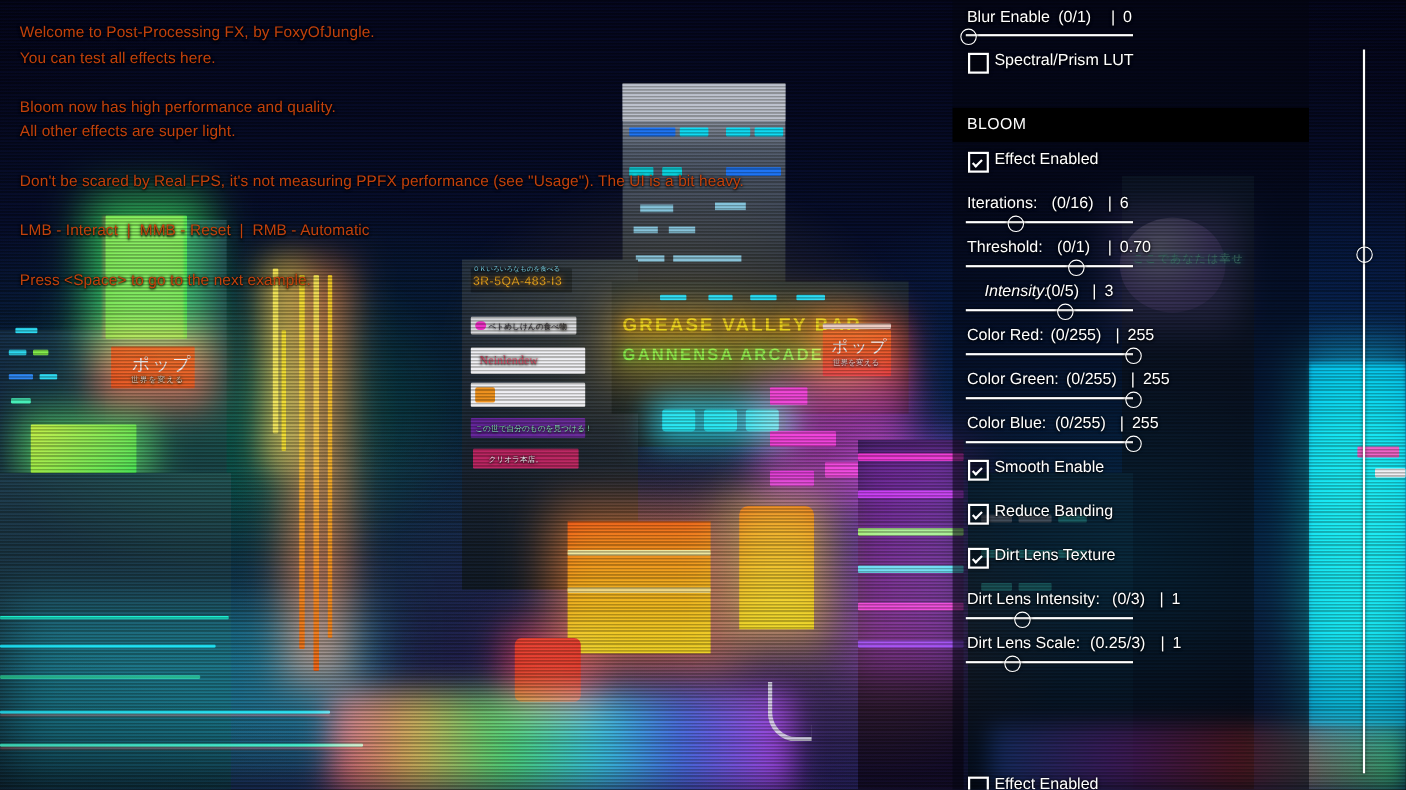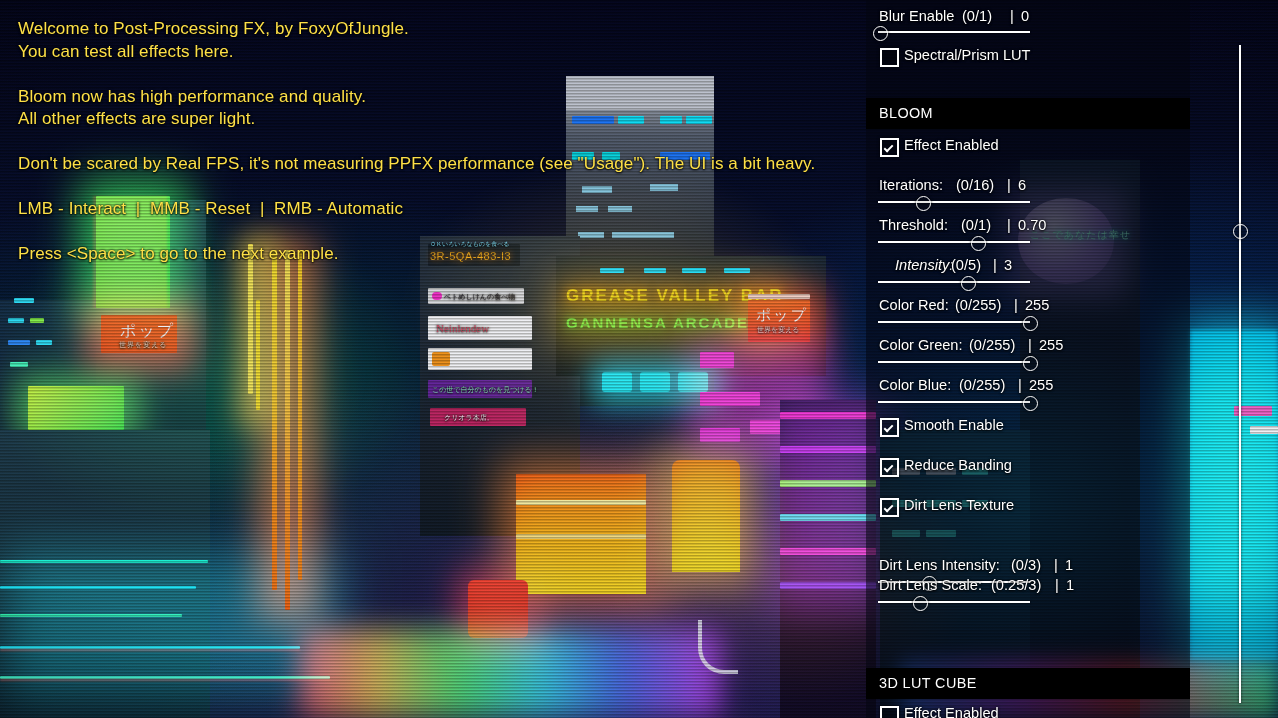--- a/index.html
+++ b/index.html
@@ -27,22 +27,22 @@
     filter:blur(6px);}
 
   .b{position:absolute;}
   .nn{position:absolute;border-radius:1px;}
   .glow{position:absolute;border-radius:3px;filter:blur(7px);opacity:.85;mix-blend-mode:screen;}
   .ca{position:absolute;mix-blend-mode:screen;filter:blur(1.2px);}
 
   .win{position:absolute;background:rgba(150,230,255,.85);}
 
   
-  .otext{position:absolute;left:18px;top:18px;width:780px;color:#fde047;
-    font-size:17px;line-height:22.5px;letter-spacing:.1px;
+  .otext{position:absolute;left:18px;top:18px;width:780px;color:#c2410c;
+    font-size:14px;line-height:22.5px;letter-spacing:.1px;
     text-shadow:0 0 3px rgba(0,0,0,.95),0 1px 2px rgba(0,0,0,.95);
     white-space:pre;z-index:40;}
 
   
   .panel{position:absolute;left:866px;top:0;width:324px;height:718px;z-index:50;
     background:rgba(3,6,16,.56);}
   .prow{position:absolute;left:0;width:324px;}
   .lbl{position:absolute;color:#fff;font-size:14.6px;white-space:nowrap;
     text-shadow:0 0 3px rgba(0,0,0,.95),0 1px 2px rgba(0,0,0,.9);}
   .secthead{position:absolute;left:0;width:324px;height:31px;background:#000;}
@@ -328,42 +328,39 @@
     <div class="prow" style="top:417px;height:24px;">
       <div class="cbx on" style="left:14px;top:1px;"></div>
       <div class="lbl" style="left:38px;top:0;">Smooth Enable</div>
     </div>
 
     <div class="prow" style="top:497px;height:24px;">
       <div class="cbx on" style="left:14px;top:1px;"></div>
       <div class="lbl" style="left:38px;top:0;">Dirt Lens Texture</div>
     </div>
 
-    <div class="prow" style="top:537px;height:36px;margin-top:20px;">
+    <div class="prow" style="top:537px;height:36px;">
       <div class="lbl" style="left:13px;top:0;">Dirt Lens Intensity:</div>
       <div class="lbl" style="left:145px;top:0;">(0/3)</div>
       <div class="lbl" style="left:188px;top:0;">|</div>
       <div class="lbl" style="left:199px;top:0;">1</div>
       <div class="track" style="left:12px;top:24px;width:152px;"></div>
       <div class="knob" style="left:56px;top:19px;"></div>
     </div>
 
     <div class="prow" style="top:577px;height:36px;">
       <div class="lbl" style="left:13px;top:0;">Dirt Lens Scale:</div>
       <div class="lbl" style="left:125px;top:0;">(0.25/3)</div>
       <div class="lbl" style="left:189px;top:0;">|</div>
       <div class="lbl" style="left:200px;top:0;">1</div>
       <div class="track" style="left:12px;top:24px;width:152px;"></div>
       <div class="knob" style="left:47px;top:19px;"></div>
     </div>
 
 
-    <div class="secthead" style="top:668px;">
-      <span>3D LUT CUBE</span>
-    </div>
 
     <div class="prow" style="top:705px;height:24px;">
       <div class="cbx" style="left:14px;top:1px;"></div>
       <div class="lbl" style="left:38px;top:0;">Effect Enabled</div>
     </div>
   </div>
 
   <div class="sbar"></div>
   <div class="sknob"></div>
 

